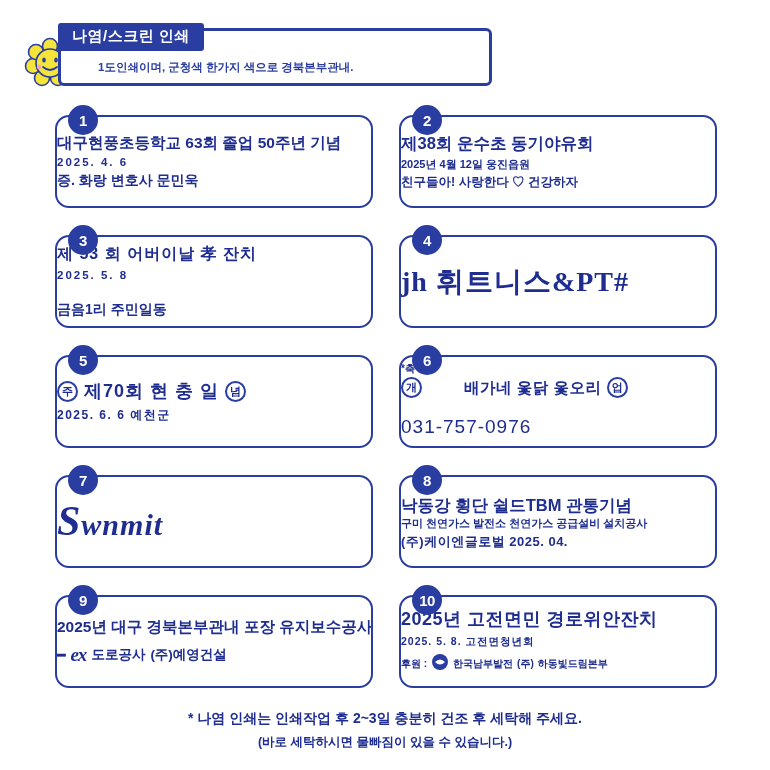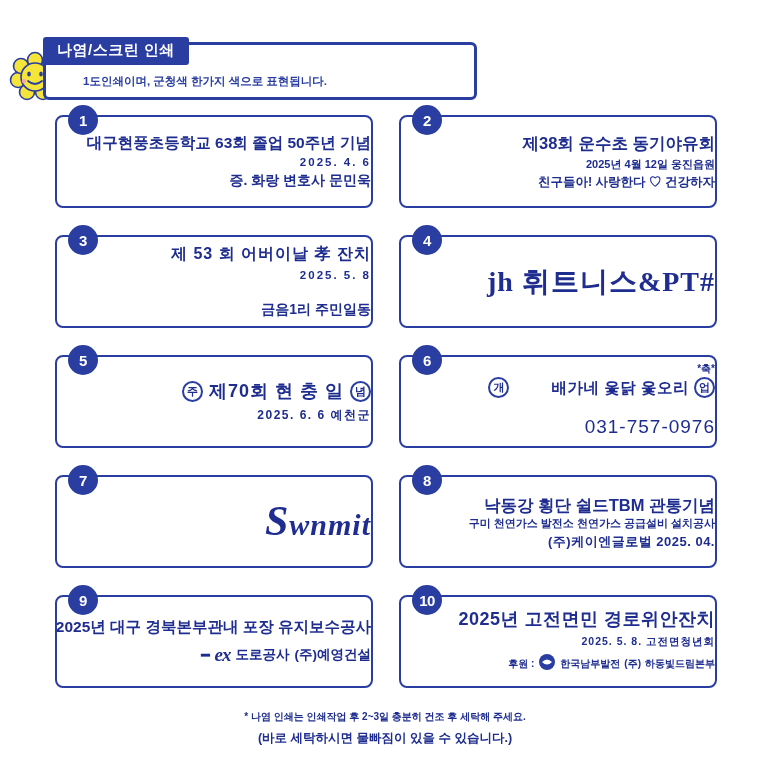--- a/index.html
+++ b/index.html
@@ -12,25 +12,24 @@
     background: #ffffff;
     font-family: "Liberation Sans", sans-serif;
     color: #1e2d8f;
     overflow: hidden;
     position: relative;
   }
 
   
   .header {
     position: absolute;
-    left: 7px;
+    left: 22px;
     top: 28px;
     width: 470px;
     height: 58px;
-    margin-top: 14px;
   }
   .header-bar {
     position: absolute;
     left: 36px;
     top: 0;
     width: 434px;
     height: 58px;
     background: #ffffff;
     border: 3px solid #2a3da0;
     border-radius: 6px;
@@ -84,26 +83,26 @@
     width: 318px;
     height: 103px;
   }
   .card {
     position: absolute;
     left: 0;
     top: 10px;
     width: 318px;
     height: 93px;
     border: 2.5px solid #2a3da0;
-    border-radius: 8px;
+    border-radius: 14px;
     box-sizing: border-box;
     background: #ffffff;
     display: flex;
     flex-direction: column;
-    align-items: flex-end;
+    align-items: flex-start;
     justify-content: center;
     text-align: center;
     overflow: hidden;
   }
   .badge {
     position: absolute;
     left: 13px;
     top: 0;
     width: 30px;
     height: 30px;
@@ -195,21 +194,21 @@
 
   
   .footer {
     position: absolute;
     left: 0;
     top: 710px;
     width: 770px;
     text-align: center;
   }
   .footer .f1 {
-    font-size: 10px;
+    font-size: 14px;
     font-weight: bold;
     color: #1e2d8f;
   }
   .footer .f2 {
     font-size: 12.5px;
     font-weight: bold;
     color: #1e2d8f;
     margin-top: 6px;
   }
 </style>
@@ -231,21 +230,21 @@
       <circle cx="28" cy="27" r="14" fill="#f5e53a" stroke="#2a3da0" stroke-width="1.6"></circle>
       <ellipse cx="22" cy="24" rx="1.8" ry="2.6" fill="#2a3da0"></ellipse>
       <ellipse cx="34" cy="24" rx="1.8" ry="2.6" fill="#2a3da0"></ellipse>
       <path d="M21 31 Q28 37 35 31" fill="none" stroke="#2a3da0" stroke-width="1.8" stroke-linecap="round"></path>
       <circle cx="17" cy="31" r="2.2" fill="#f4a6b8" stroke="none"></circle>
       <circle cx="39" cy="31" r="2.2" fill="#f4a6b8" stroke="none"></circle>
     </svg>
   </div>
   <div class="header-bar"></div>
   <div class="header-title">나염/스크린 인쇄</div>
-  <div class="header-sub">1도인쇄이며, 군청색 한가지 색으로 표현됩니다.</div>
+  <div class="header-sub">1도인쇄이며, 군청색 한가지 색으로 경북본부관내.</div>
 </div>
 
 <div class="grid">
 
   <div class="row">
     <div class="cell">
       <div class="badge">1</div>
       <div class="card c1">
         <div class="l t1">대구현풍초등학교 63회 졸업 50주년 기념</div>
         <div class="l t2">2025. 4. 6</div>

